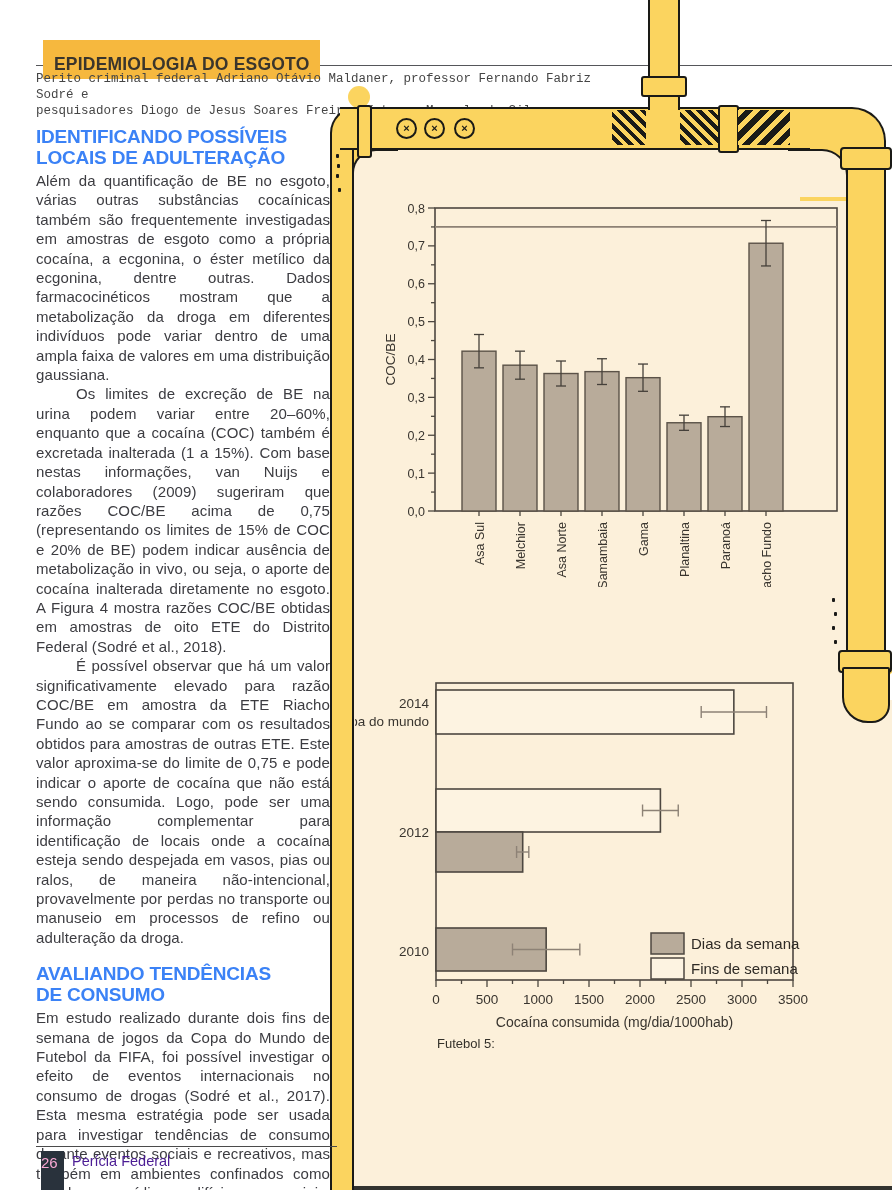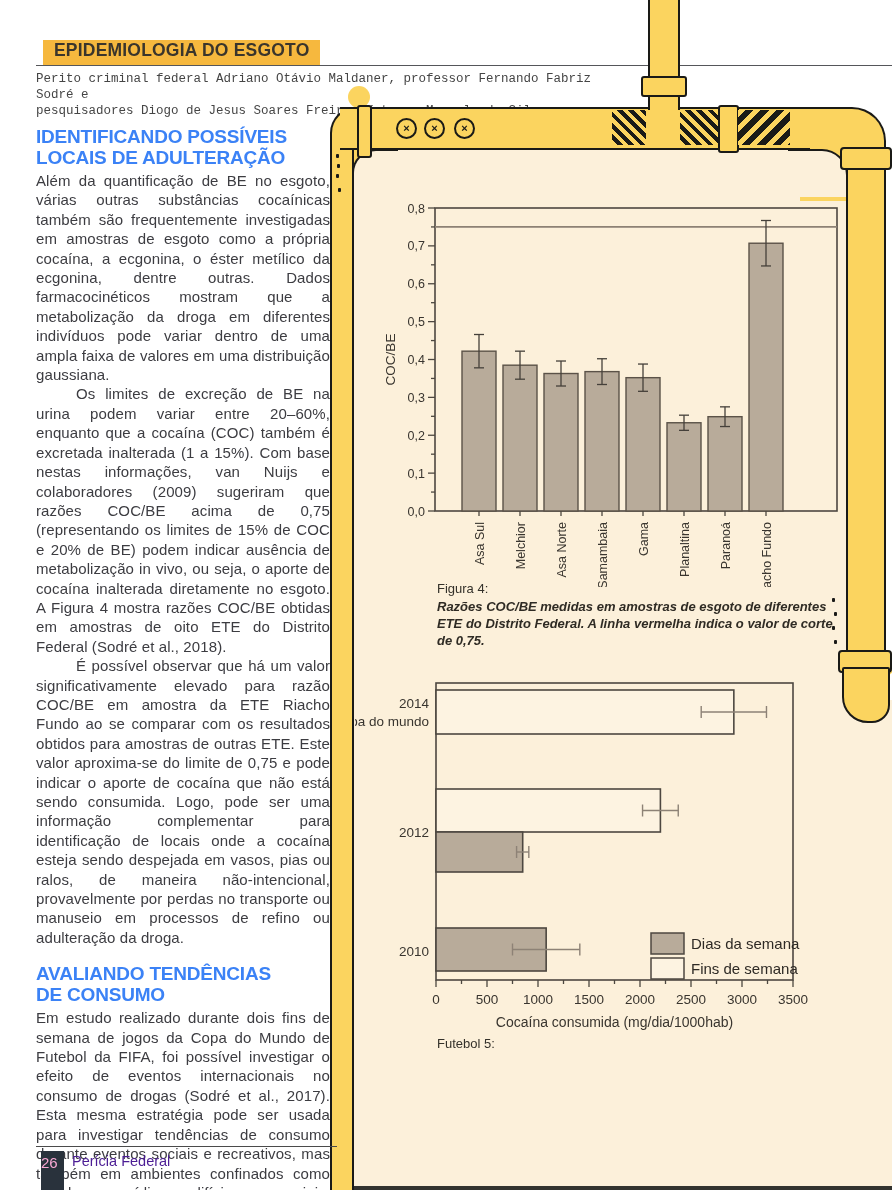--- a/index.html
+++ b/index.html
@@ -2,21 +2,21 @@
 <html><head>
 <meta charset="utf-8">
 <style>
   html,body{margin:0;padding:0;background:#ffffff;}
   #page{position:relative;width:892px;height:1190px;background:#ffffff;overflow:hidden;
         font-family:"Liberation Sans",sans-serif;}
   .abs{position:absolute;}
 
   
   #header-rule{left:36px;top:65px;width:856px;height:0;border-top:1.5px solid #55565a;}
-  #section-badge{left:43px;top:40px;background:#f6b83e;padding:0 11px 4px 11px;}
+  #section-badge{left:43px;top:40px;background:#f6b83e;padding:14px 11px 4px 11px;}
   #section-badge span{font-size:17.5px;font-weight:bold;color:#3a352c;letter-spacing:.2px;}
   #byline{left:36px;top:71px;width:560px;font-size:12.5px;line-height:16px;color:#454545;white-space:pre-line;font-family:Liberation Mono, monospace;}
 
   
   #article{left:36px;top:126px;width:294px;color:#3c3c41;}
   #article h2{margin:0 0 3px 0;font-size:19px;line-height:21px;color:#3b82f6;
               letter-spacing:-.2px;white-space:pre-line;}
   #article h2.second{margin-top:16px;}
   #article p{margin:0;font-size:15px;line-height:19.4px;text-align:justify;letter-spacing:.1px;}
   #article p.indent{text-indent:40px;}
@@ -198,24 +198,20 @@
       <line x1="340" x2="350" y1="231.53875" y2="231.53875" stroke="#45403a" stroke-width="1.3"></line>
       <line x1="345" x2="345" y1="316" y2="321" stroke="#4d4740" stroke-width="1.3"></line>
       <text x="349.5" y="327" text-anchor="end" font-size="12.5" fill="#39352f" transform="rotate(-90 349.5 327)">Paranoá</text>
       <rect x="369" y="48.223749999999995" width="34" height="267.77625" fill="#b8ab9a" stroke="#5b5248" stroke-width="1.4"></rect>
       <line x1="386" x2="386" y1="25.49875000000003" y2="70.94875000000002" stroke="#45403a" stroke-width="1.3"></line>
       <line x1="381" x2="391" y1="25.49875000000003" y2="25.49875000000003" stroke="#45403a" stroke-width="1.3"></line>
       <line x1="381" x2="391" y1="70.94875000000002" y2="70.94875000000002" stroke="#45403a" stroke-width="1.3"></line>
       <line x1="386" x2="386" y1="316" y2="321" stroke="#4d4740" stroke-width="1.3"></line>
       <text x="390.5" y="327" text-anchor="end" font-size="12.5" fill="#39352f" transform="rotate(-90 390.5 327)">Riacho Fundo</text>
     </svg>
-  <div class="abs figcap" id="figure4-caption">
-    <span class="figlabel">Figura 4:</span>
-    <span class="figtext">Razões COC/BE medidas em amostras de esgoto de diferentes ETE do Distrito Federal. A linha vermelha indica o valor de corte de 0,75.</span>
-  </div>
 
   <svg class="abs" id="chart2" style="left:355px;top:665px;" width="475" height="400" viewBox="0 0 475 400">
       <rect x="81" y="18" width="357" height="297" fill="none" stroke="#4d4740" stroke-width="1.6"></rect>
       <rect x="81" y="25" width="297.84000000000003" height="44" fill="#fdf3e1" stroke="#4d4740" stroke-width="1.6"></rect>
       <line x1="346.2" x2="411.48" y1="47" y2="47" stroke="#8d8276" stroke-width="1.4"></line>
       <line x1="346.2" x2="346.2" y1="41" y2="53" stroke="#8d8276" stroke-width="1.4"></line>
       <line x1="411.48" x2="411.48" y1="41" y2="53" stroke="#8d8276" stroke-width="1.4"></line>
       <rect x="81" y="124" width="224.39999999999998" height="43" fill="#fdf3e1" stroke="#4d4740" stroke-width="1.6"></rect>
       <line x1="287.55" x2="323.25" y1="145.5" y2="145.5" stroke="#8d8276" stroke-width="1.4"></line>
       <line x1="287.55" x2="287.55" y1="139.5" y2="151.5" stroke="#8d8276" stroke-width="1.4"></line>

